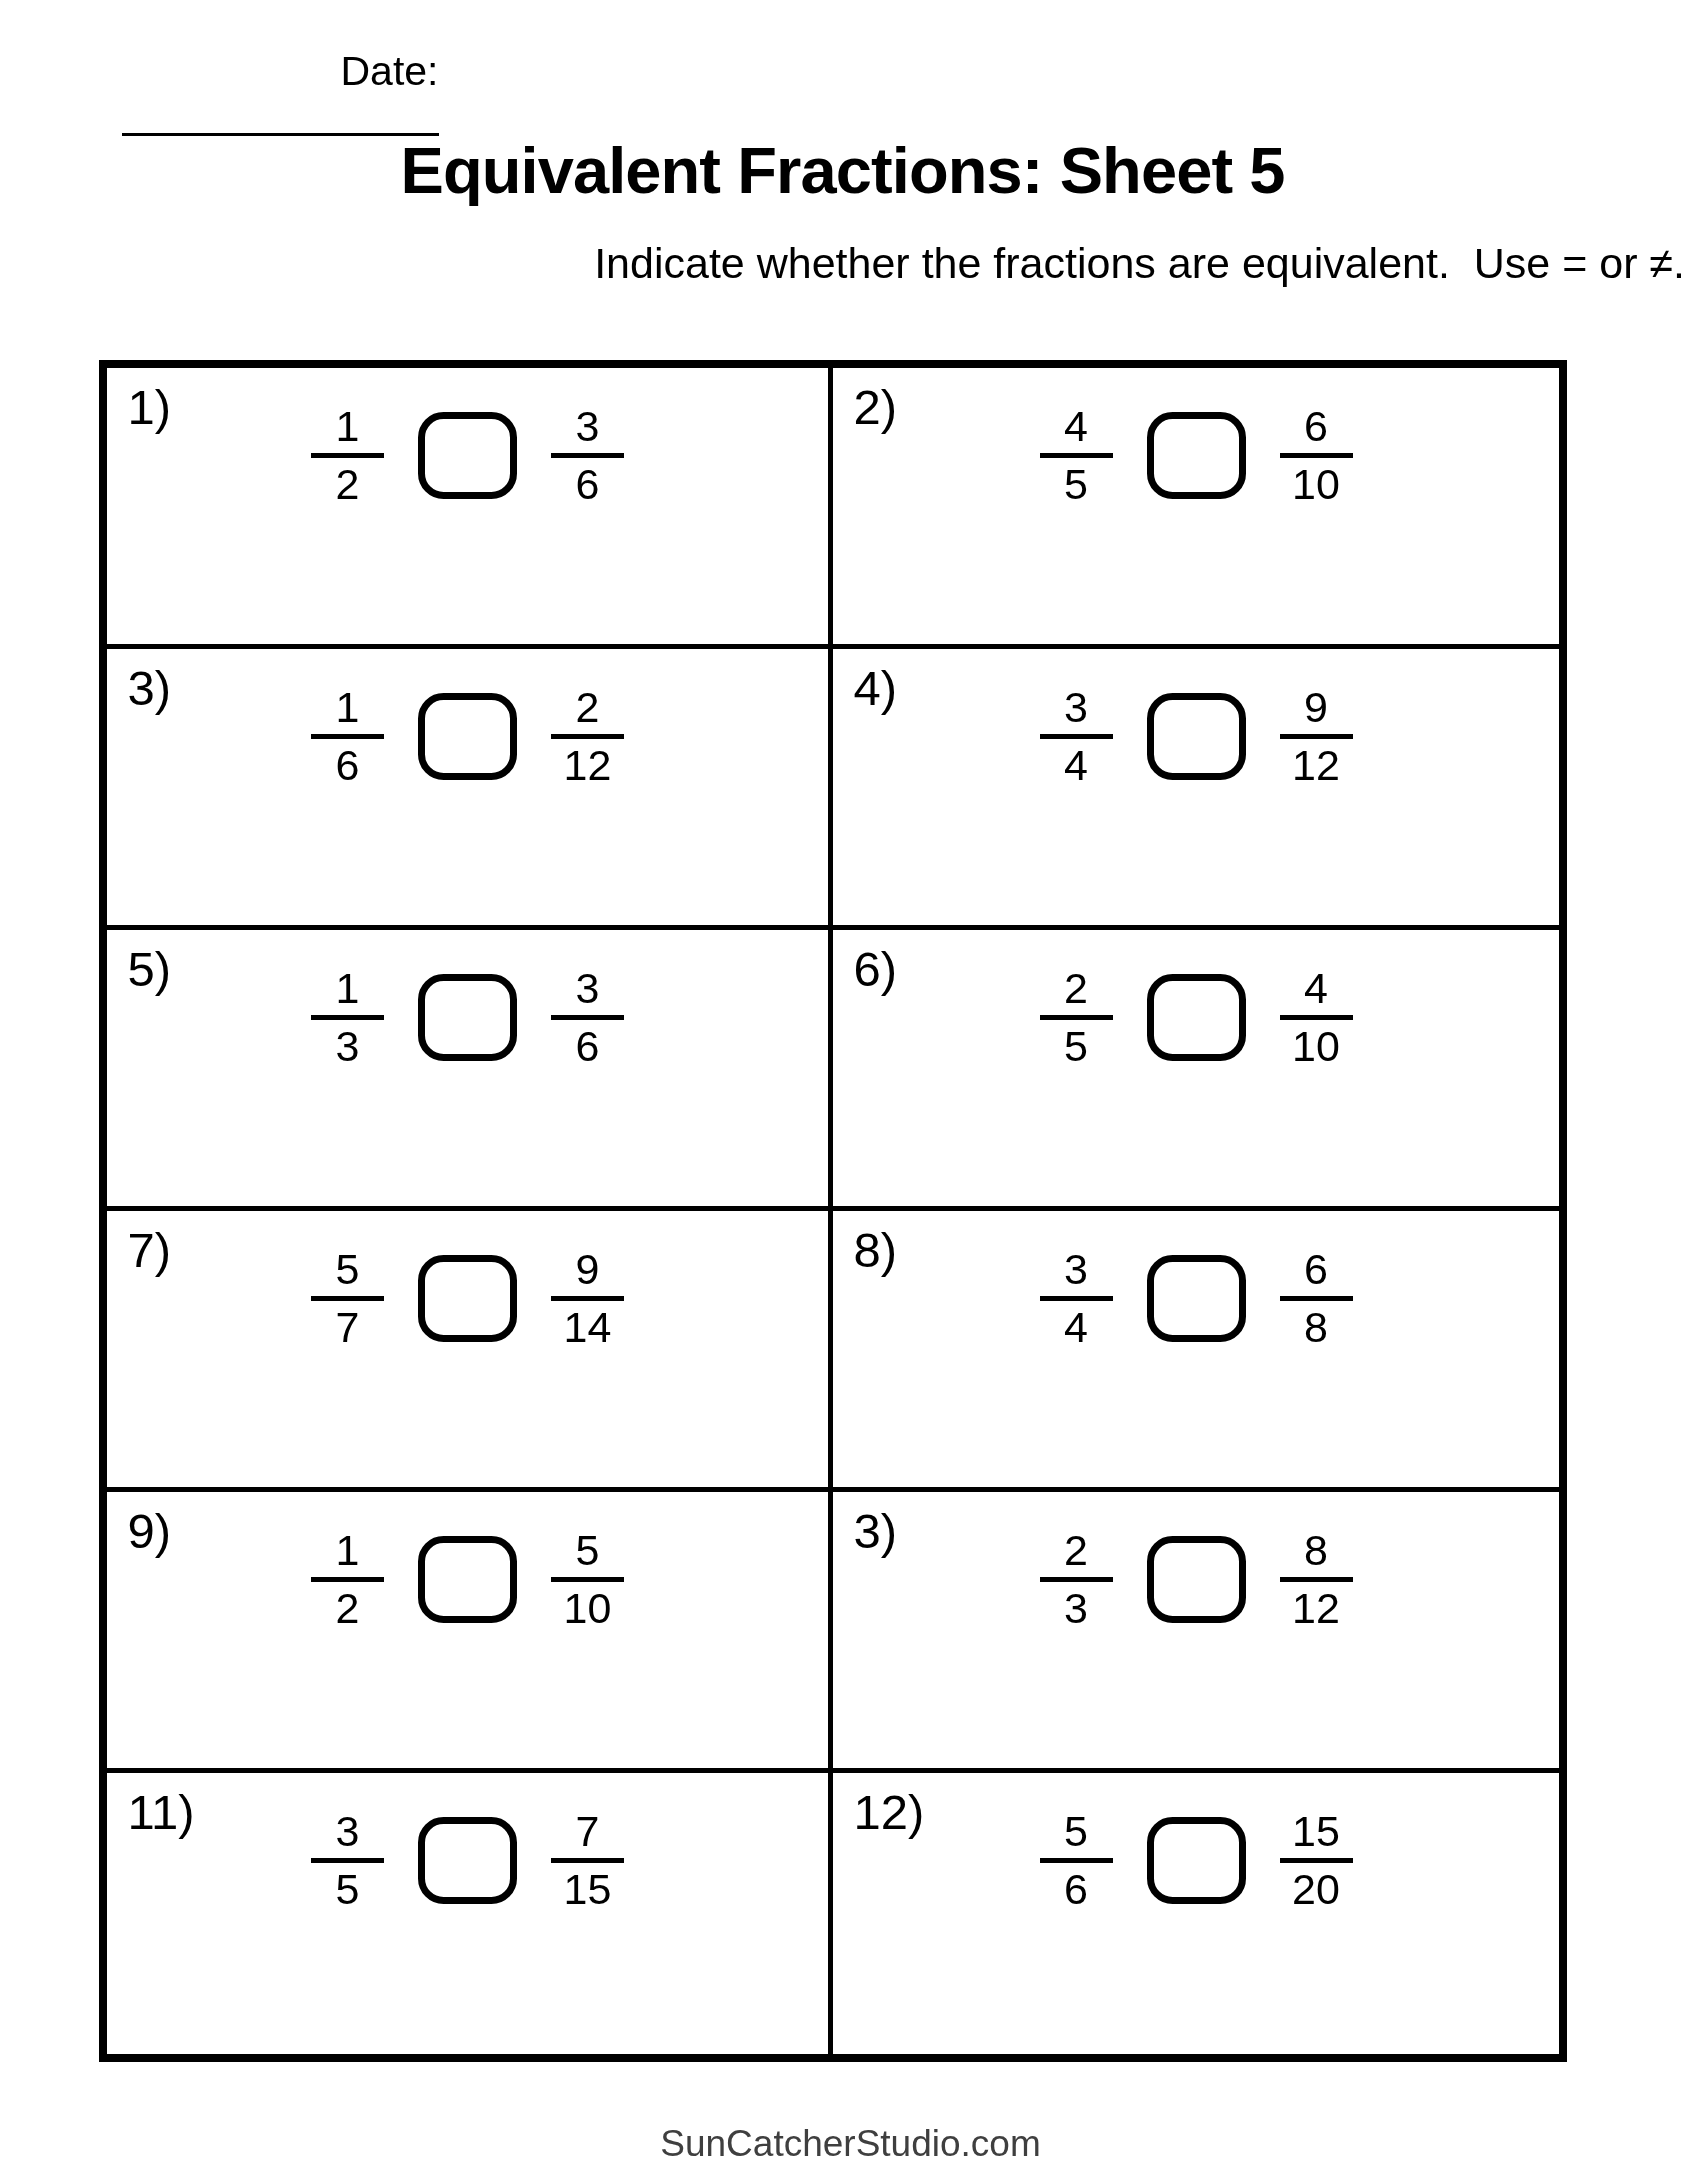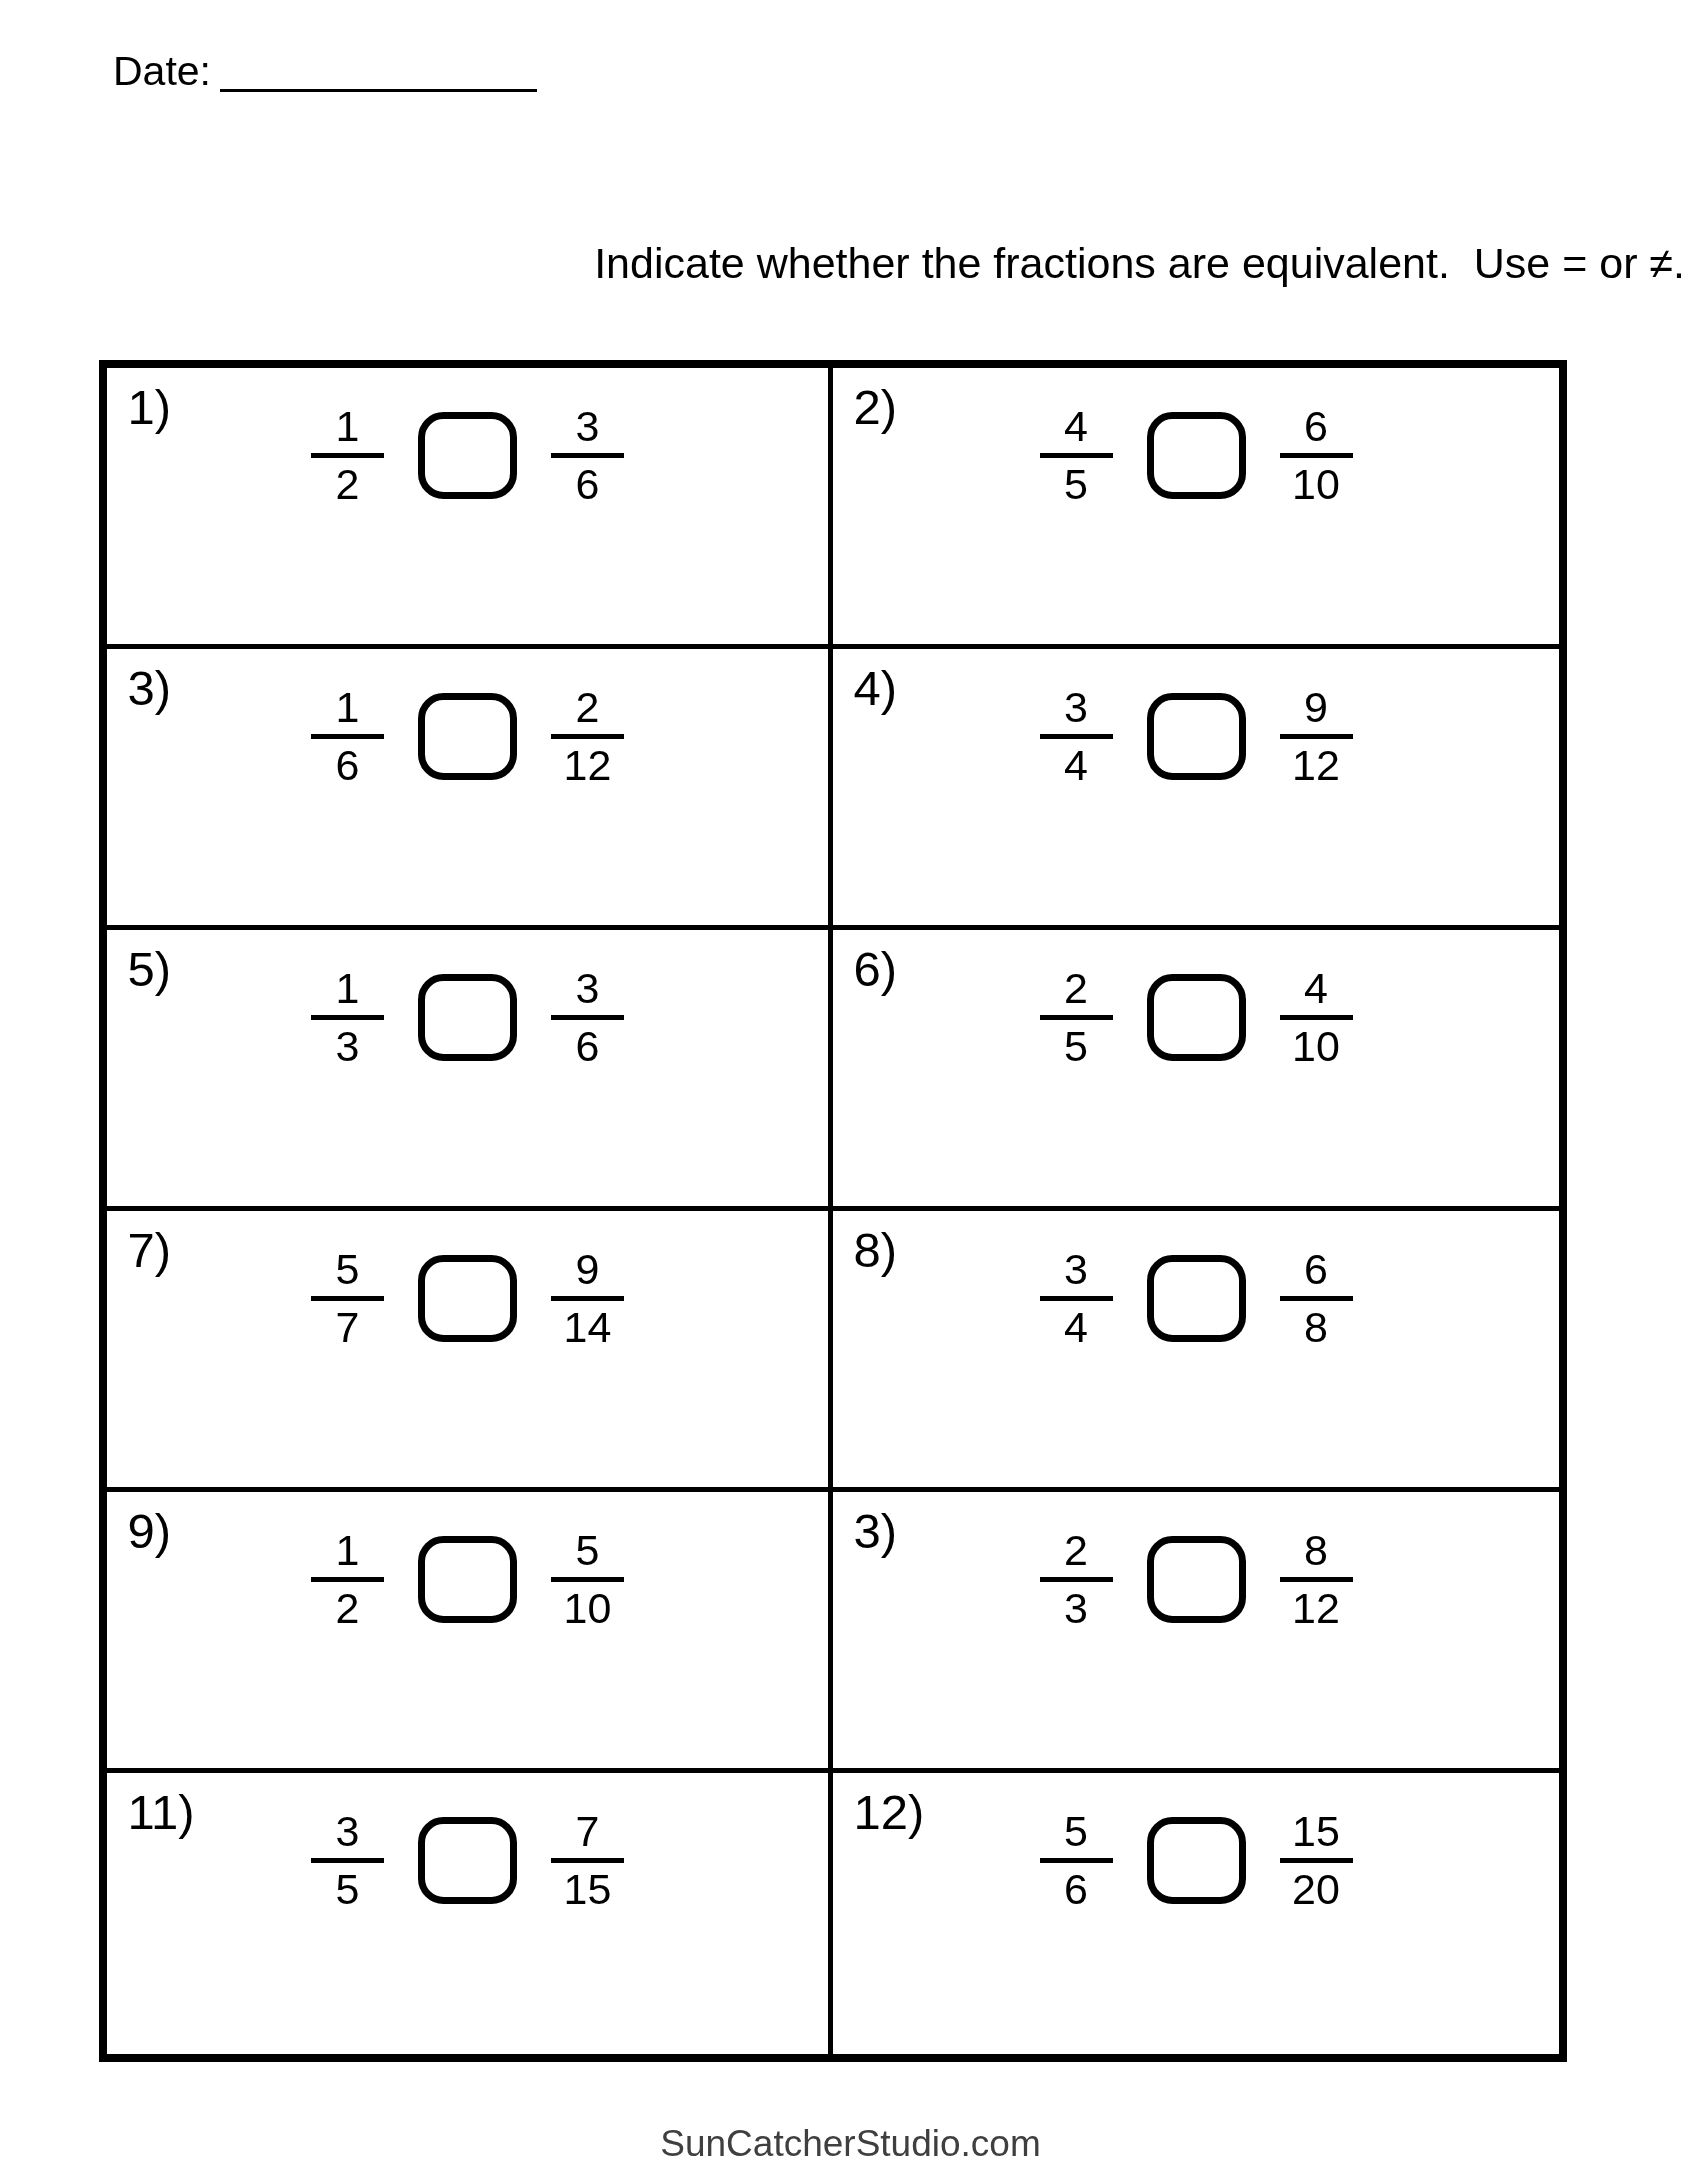--- a/index.html
+++ b/index.html
@@ -14,20 +14,21 @@
   }
 
   
   .hdr-group {
     position: absolute;
     top: 49px;
     display: flex;
     align-items: flex-end;
     font-size: 41px;
     line-height: 1.1;
+    flex-direction: column;
   }
   .hdr-date { left: 113px; }
   .hdr-name { left: 891px; }
   .fill-line {
     display: inline-block;
     border-bottom: 3.4px solid #000;
     height: 39px;
     margin-left: 8.5px;
     margin-bottom: 1.7px;
   }
@@ -128,20 +129,21 @@
 <body>
 
 <div class="page">
 
   <div class="hdr-group hdr-date">
     <span>Date:</span>
     <span class="fill-line date-line"></span>
   </div>
 
 
+  <div class="title">Equivalent Fractions: Sheet 5</div>
   <div class="instructions">Indicate whether the fractions are equivalent.  Use = or ≠.</div>
 
   <div class="grid">
 
     <div class="cell">
       <span class="pnum">1)</span>
       <div class="prow">
         <div class="frac">
           <div>1</div>
           <div class="fbar"></div>

